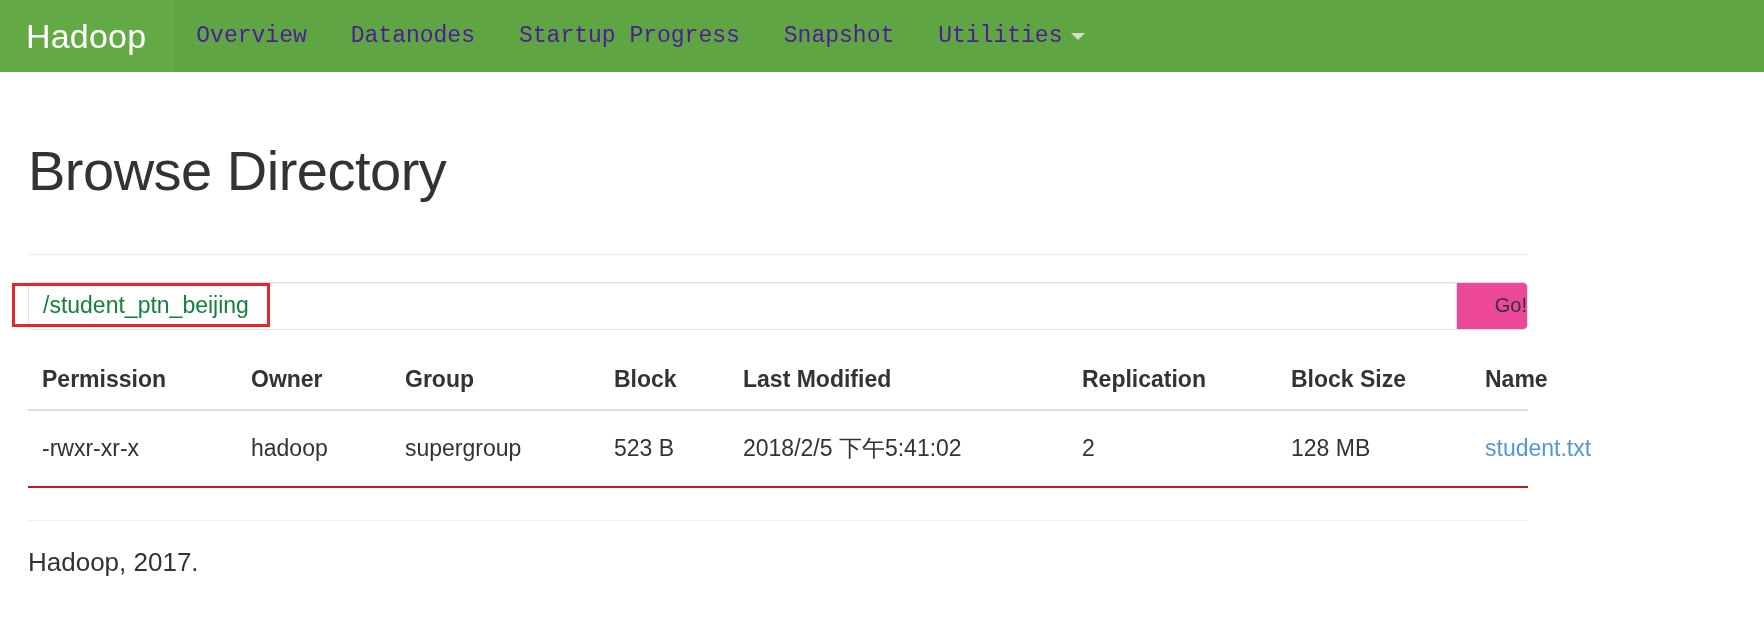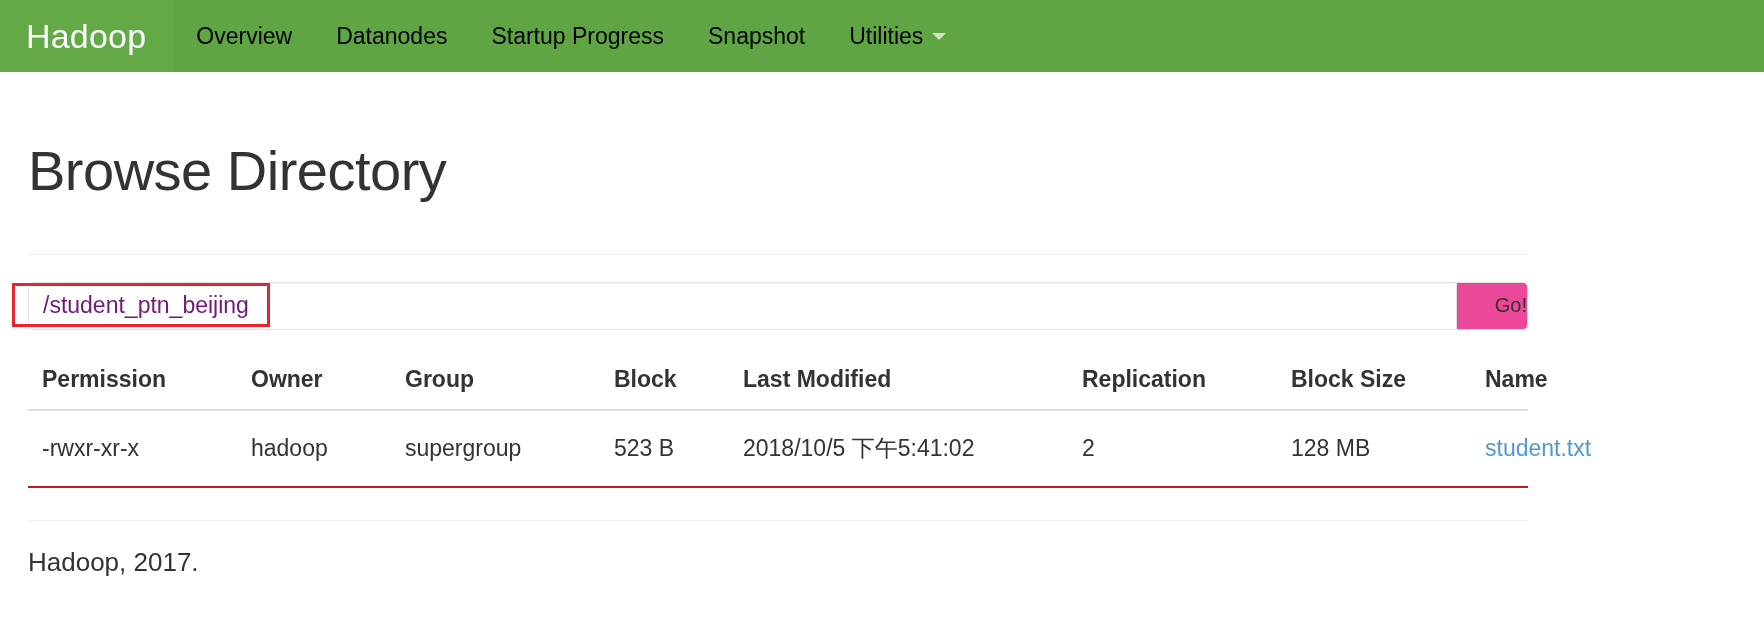--- a/index.html
+++ b/index.html
@@ -54,24 +54,25 @@
     display: flex;
     align-items: center;
     height: 72px;
   }
   .nav-link {
     display: flex;
     align-items: center;
     height: 72px;
     padding: 0 22px;
     font-size: 23px;
-    color: #000000;
+    color: #4c1d95;
     text-decoration: none;
     cursor: pointer;
     box-sizing: border-box;
+    font-family: Liberation Mono, monospace;
   }
   .caret {
     display: inline-block;
     width: 0;
     height: 0;
     margin-left: 9px;
     vertical-align: middle;
     border-left: 7px solid transparent;
     border-right: 7px solid transparent;
     border-top: 7px solid #cfe3c4;
@@ -108,21 +109,21 @@
   }
   .path-input {
     flex: 1 1 auto;
     height: 48px;
     border: 1px solid #e3e3e3;
     border-right: none;
     border-radius: 5px 0 0 5px;
     padding: 0 14px;
     font-size: 23px;
     font-family: "Liberation Sans", "DejaVu Sans", sans-serif;
-    color: #701a75;
+    color: #15803d;
     box-sizing: border-box;
     outline: none;
     background: #ffffff;
     box-shadow: inset 0 1px 1px rgba(0,0,0,.045);
   }
   .go-button {
     width: 72px;
     height: 48px;
     border: 1px solid #e0e0e0;
     border-radius: 0 5px 5px 0;
@@ -248,21 +249,21 @@
         <th class="col-blocksize">Block Size</th>
         <th class="col-name">Name</th>
       </tr>
     </thead>
     <tbody>
       <tr>
         <td>-rwxr-xr-x</td>
         <td>hadoop</td>
         <td>supergroup</td>
         <td>523 B</td>
-        <td>2018/10/5 下午5:41:02</td>
+        <td>2018/2/5 下午5:41:02</td>
         <td>2</td>
         <td>128 MB</td>
         <td><a>student.txt</a></td>
       </tr>
     </tbody>
   </table>
 
   <hr class="footer-hr">
   <p class="footer-text">Hadoop, 2017.</p>
 

